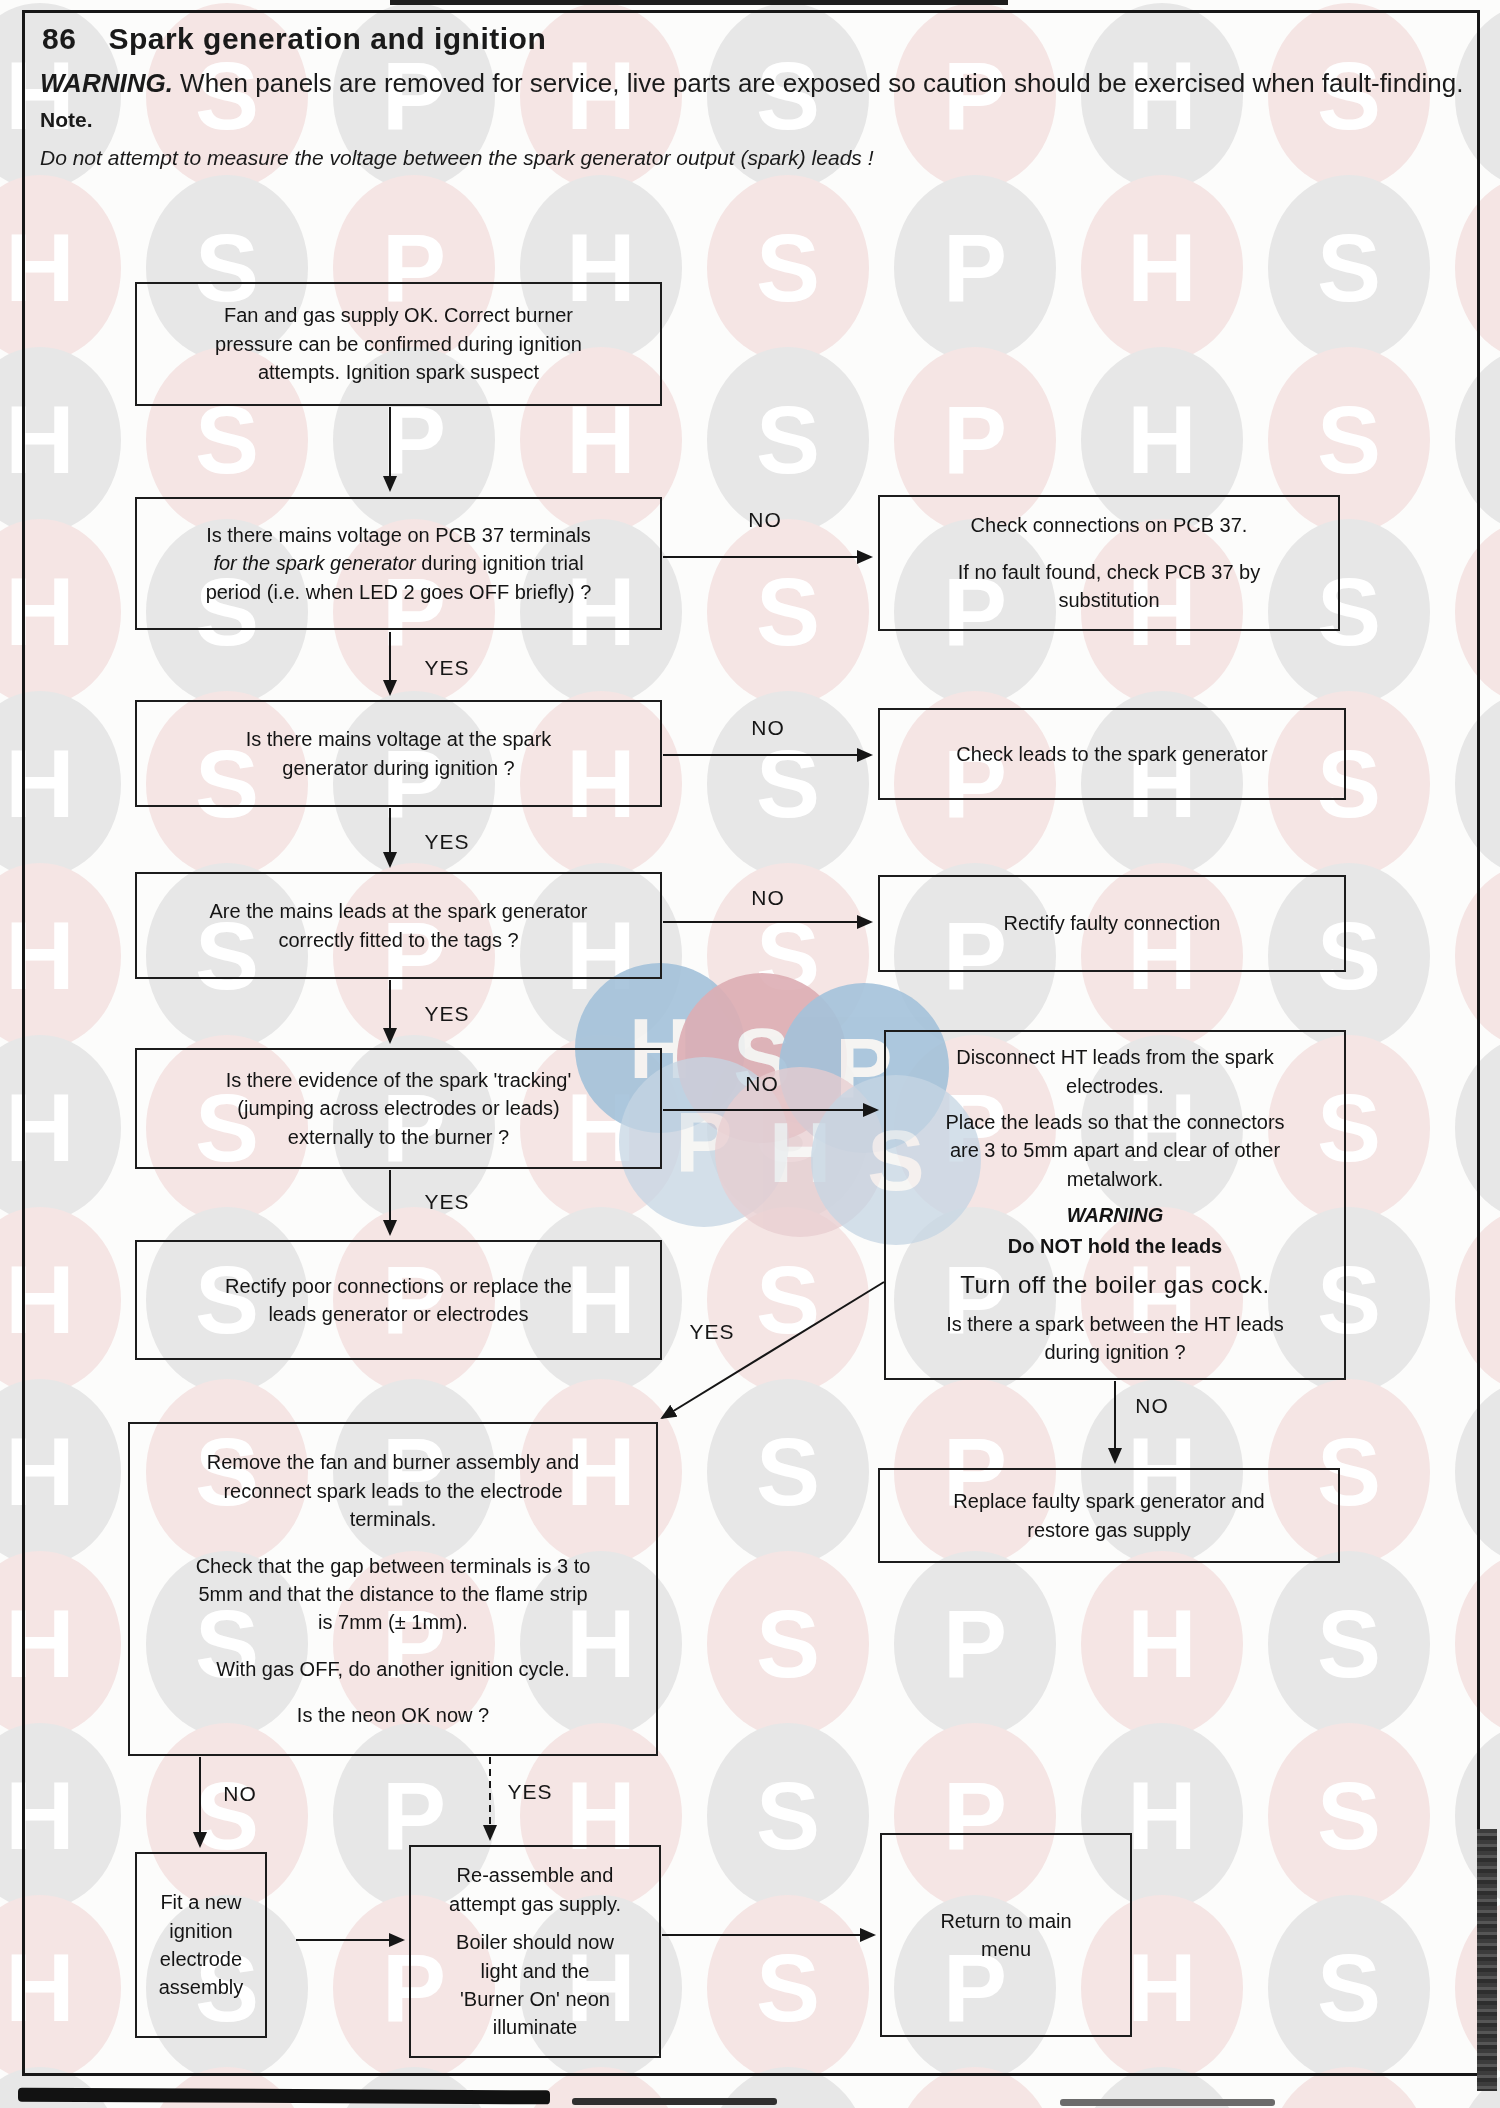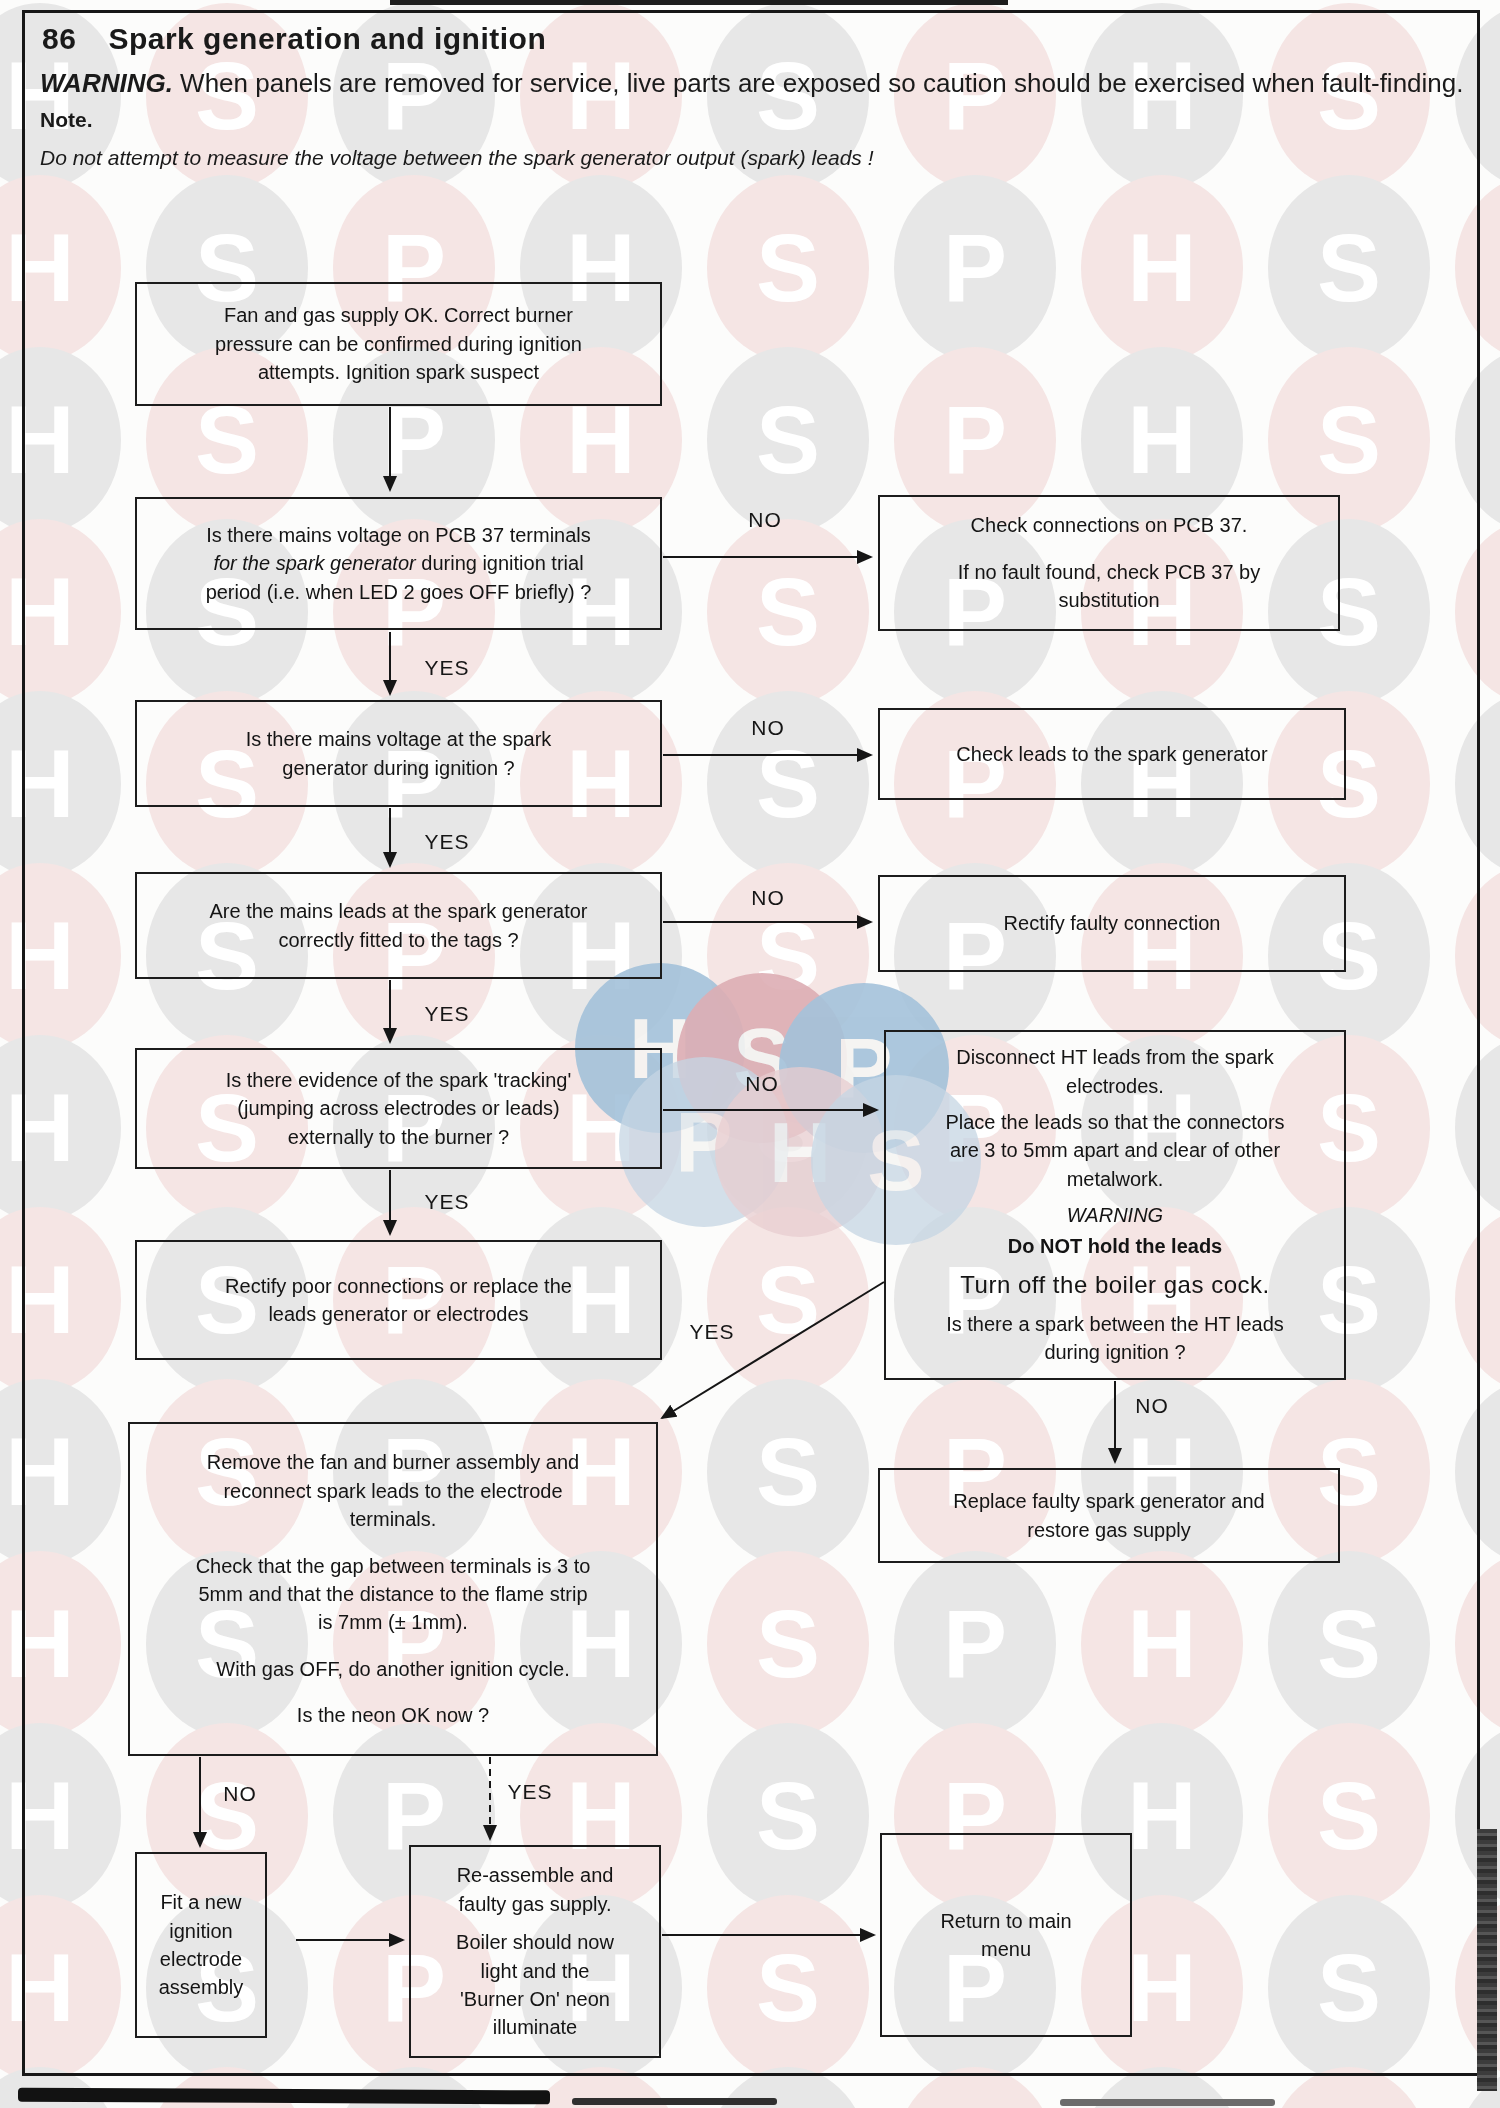--- a/index.html
+++ b/index.html
@@ -36,21 +36,21 @@
   .h-inote{left:40px;top:146px;font-size:21px;font-style:italic;}
   
   .fbox{
     position:absolute;border:2px solid #1c1c1c;box-sizing:border-box;
     display:flex;flex-direction:column;align-items:center;justify-content:center;
     text-align:center;white-space:pre-line;font-size:20px;line-height:1.42;
     color:#141414;padding:6px 10px;z-index:4;background:transparent;
   }
   .fbox p{margin:9px 0;}
   .fbox .it{font-style:italic;margin-top:27px;}
-  .fbox .warn{font-weight:normal;font-style:italic;margin:4px 0 0 0;text-align:right;}
+  .fbox .warn{font-weight:bold;font-style:italic;margin:4px 0 0 0;text-align:right;}
   .fbox .bold{font-weight:bold;margin:2px 0;}
   .fbox .big{font-size:24px;margin:6px 0;letter-spacing:.5px;}
   
   .elabel{
     position:absolute;font-size:21px;color:#161616;z-index:5;
     transform:translate(-50%,-50%);letter-spacing:1px;
   }
   
   #arrows{position:absolute;left:0;top:0;z-index:5;pointer-events:none;}
   
@@ -265,21 +265,21 @@
 
 <div class="fbox" style="left:878px;top:1468px;width:462px;height:95px;"><span>Replace faulty spark generator and
 restore gas supply</span></div>
 
 <div class="fbox" style="left:135px;top:1852px;width:132px;height:186px;"><span>Fit a new
 ignition
 electrode
 assembly</span></div>
 
 <div class="fbox" style="left:409px;top:1845px;width:252px;height:213px;"><p style="margin:5px 0;">Re-assemble and
-faulty gas supply.</p><p style="margin:5px 0;">Boiler should now
+attempt gas supply.</p><p style="margin:5px 0;">Boiler should now
 light and the
 'Burner On' neon
 illuminate</p></div>
 
 <div class="fbox" style="left:880px;top:1833px;width:252px;height:204px;"><span>Return to main
 menu</span></div>
 
 <svg id="arrows" width="1500" height="2108">
   <defs>
     <marker id="ah" markerWidth="9" markerHeight="9" refX="7" refY="3.5" orient="auto">

